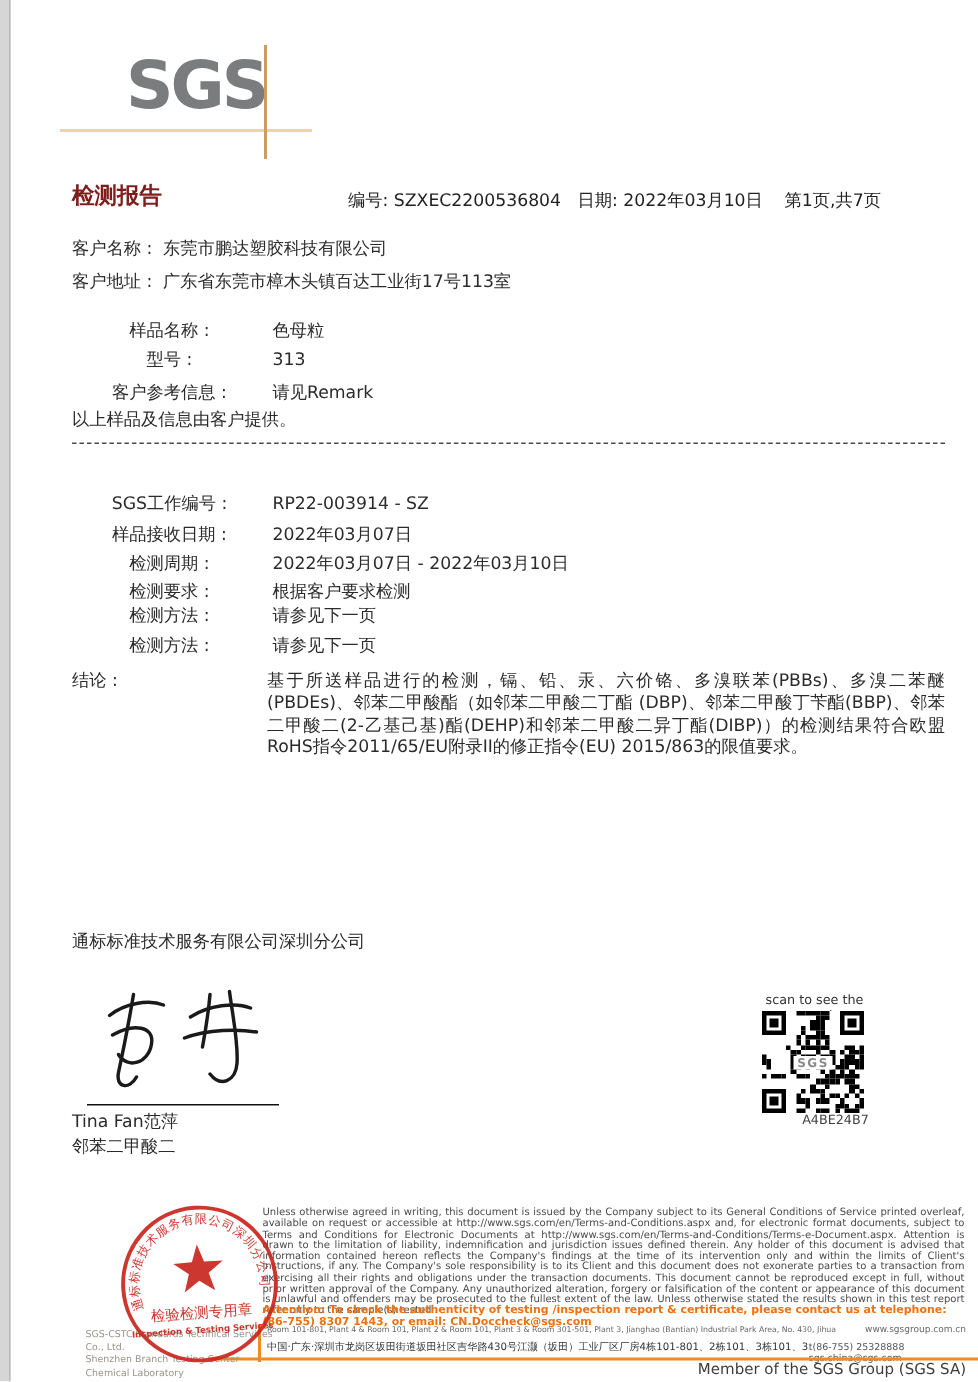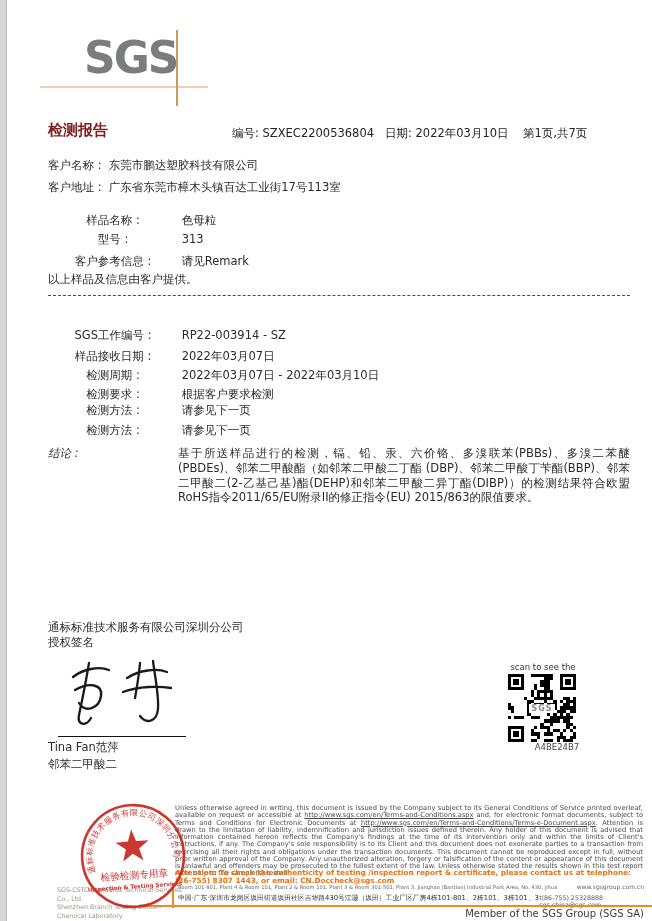--- a/index.html
+++ b/index.html
@@ -22,21 +22,21 @@
   .hdr{top:126px;font-size:11.5px;color:#222;}
   .hdr-no{left:232px;text-align:center;} .hdr-date{left:385px;} .hdr-page{left:523px;}
 
   
   .row{left:48px;font-size:11.5px;color:#2b2b2b;white-space:nowrap;}
   .row .lbl{display:inline-block;}
   .row.narrow .lbl{width:57px;}
   .row.wide .lbl{width:130px;text-align:center;}
   .dashed{left:48px;top:295px;width:582px;border-top:1px dashed #4a4a4a;}
 
-  .conc-lbl{left:48px;top:446px;font-size:11.5px;color:#2b2b2b;font-style:italic;}
+  .conc-lbl{left:48px;top:446px;font-size:11.5px;color:#2b2b2b;}
   .conc-val{left:178px;top:446px;width:452px;font-size:11.5px;line-height:14.8px;color:#2b2b2b;text-align:justify;}
 
   
   .sig-company{left:48px;top:620px;font-size:11.5px;color:#2b2b2b;line-height:15px;}
   .sig-svg{left:55px;top:653px;}
   .sig-line{left:58px;top:736px;width:128px;border-top:1.5px solid #111;}
   .sig-name{left:48px;top:740px;font-size:11.5px;color:#2b2b2b;}
   .sig-title{left:48px;top:757px;font-size:11.5px;color:#2b2b2b;}
 
   
@@ -48,21 +48,21 @@
   .finder::after{content:"";position:absolute;inset:2px;background:#000;}
   .f-tl{left:0;top:0;} .f-tr{right:0;top:0;} .f-bl{left:0;bottom:0;}
   .qr-center{position:absolute;inset:0;display:flex;align-items:center;justify-content:center;}
   .qr-center span{background:#fff;padding:0 2px;font-size:8px;font-weight:bold;color:#8a8a8a;letter-spacing:1px;}
   .qr-code-text{left:512px;top:742px;width:90px;font-size:8.5px;color:#444;text-align:center;}
 
   
   .stamp{left:77px;top:800px;z-index:3;transform:rotate(-4deg);}
   .co-en{left:57px;top:886px;width:132px;font-size:6.3px;line-height:8.5px;color:#9a948b;z-index:2;}
   .disclaimer{left:175px;top:805px;width:468px;font-size:6.7px;line-height:7.25px;color:#4a4a4a;text-align:justify;}
-  .disclaimer .link{text-decoration:underline;}
+  .disclaimer .link{}
   .attention{left:175px;top:869px;width:468px;font-size:7.3px;line-height:7.6px;font-weight:bold;color:#ee7211;}
   .addr-block{left:178px;top:883px;width:466px;font-size:6px;}
   .addr-row{display:flex;justify-content:space-between;align-items:baseline;}
   .addr-en{font-size:5.2px;color:#666;max-width:380px;white-space:nowrap;overflow:hidden;}
   .addr-web{font-size:6px;color:#666;}
   .addr-cn{font-size:6.8px;color:#333;max-width:380px;white-space:nowrap;overflow:hidden;margin-top:3px;}
   .addr-tel{font-size:6.3px;color:#555;}
   .foot-vline{left:172px;top:883px;width:2px;height:25px;background:#f08a21;}
   .foot-hline{left:140px;top:905px;width:512px;height:2px;background:#f08a21;}
   .member{left:330px;top:908px;width:314px;text-align:right;font-size:10px;color:#3d3d3d;}
@@ -131,21 +131,20 @@
 <div class="abs row wide" style="top:423px">
   <span class="lbl">检测方法 :</span>
   <span>请参见下一页</span>
 </div>
 
 <div class="abs conc-lbl">结论 :</div>
 <div class="abs conc-val">基于所送样品进行的检测，镉、铅、汞、六价铬、多溴联苯(PBBs)、多溴二苯醚(PBDEs)、邻苯二甲酸酯（如邻苯二甲酸二丁酯 (DBP)、邻苯二甲酸丁苄酯(BBP)、邻苯二甲酸二(2-乙基己基)酯(DEHP)和邻苯二甲酸二异丁酯(DIBP)）的检测结果符合欧盟RoHS指令2011/65/EU附录II的修正指令(EU) 2015/863的限值要求。</div>
 
 <div class="abs sig-company">
   <div>通标标准技术服务有限公司深圳分公司</div>
-  <div>授权签名</div>
 </div>
 
 <svg class="abs sig-svg" width="140" height="85" viewBox="0 0 140 85">
   <g fill="none" stroke="#1a1a1a" stroke-width="2.3" stroke-linecap="round">
     <path d="M18,24 C28,16 44,13 54,17"></path>
     <path d="M34,10 C31,28 27,48 24,62 C22,72 31,74 36,65"></path>
     <path d="M20,37 C34,29 48,31 46,43 C44,56 30,60 24,50"></path>
     <path d="M72,25 C84,17 102,15 112,19"></path>
     <path d="M85,10 C84,22 82,34 80,45"></path>
     <path d="M98,8 C100,24 104,42 103,56 C102,68 92,72 85,63"></path>

